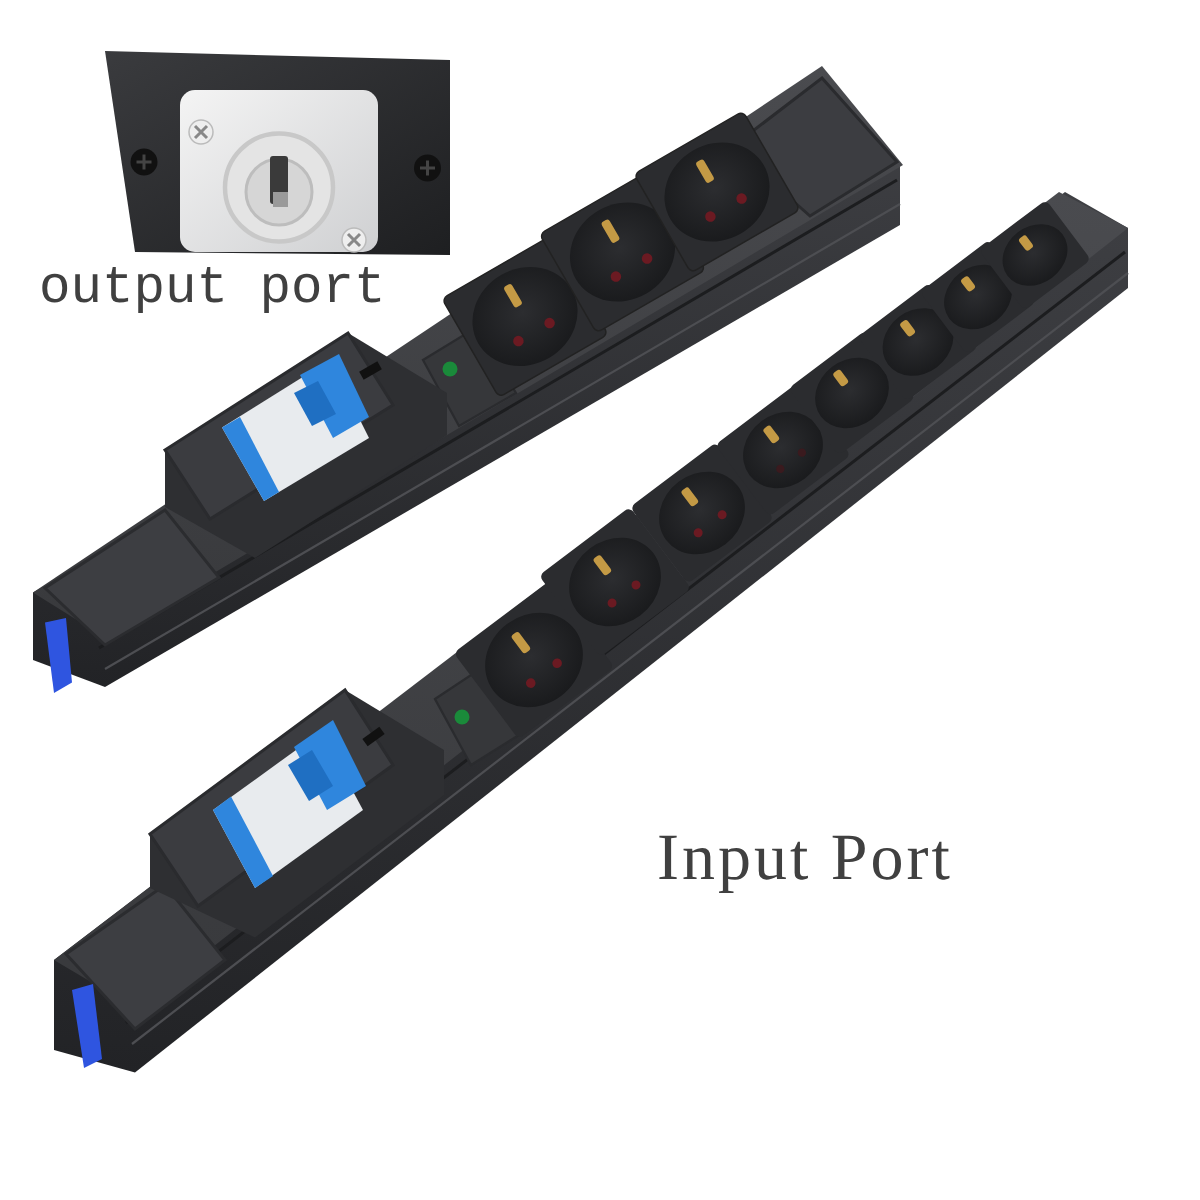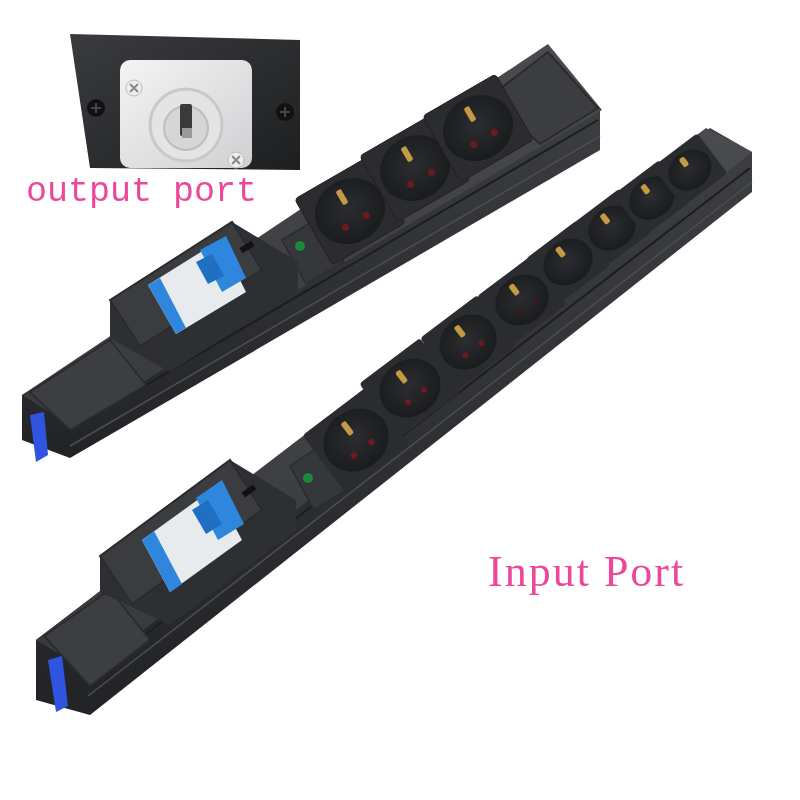--- a/index.html
+++ b/index.html
@@ -1,20 +1,20 @@
 <!DOCTYPE html>
 <html><head>
 <meta charset="utf-8">
 <style>
   html, body { margin: 0; padding: 0; background: #ffffff; }
   body { width: 800px; height: 800px; position: relative; overflow: hidden; font-family: "DejaVu Serif", serif; }
   .scene { position: absolute; left: 0; top: 0; width: 800px; height: 800px; }
-  .label { position: absolute; color: #ec4899; font-family: "Liberation Mono", "DejaVu Sans Mono", monospace; white-space: nowrap; }
+  .label { position: absolute; color: #404040; font-family: "Liberation Mono", "DejaVu Sans Mono", monospace; white-space: nowrap; }
   .label-output { left: 26px; top: 172px; font-size: 35px; letter-spacing: 0px; }
-  .label-input { left: 488px; top: 546px; font-size: 44px; font-family: "Liberation Serif", "DejaVu Serif", serif; letter-spacing: 2px; }
+  .label-input { left: 438px; top: 546px; font-size: 44px; font-family: "Liberation Serif", "DejaVu Serif", serif; letter-spacing: 2px; }
 </style>
 </head>
 <body>
 
 <div class="scene">
 <svg width="800" height="800" viewBox="0 0 800 800" xmlns="http://www.w3.org/2000/svg">
   <defs>
     <linearGradient id="gTop" x1="0" y1="0" x2="0" y2="1">
       <stop offset="0" stop-color="#4a4b4f"></stop>
       <stop offset="1" stop-color="#38393c"></stop>

